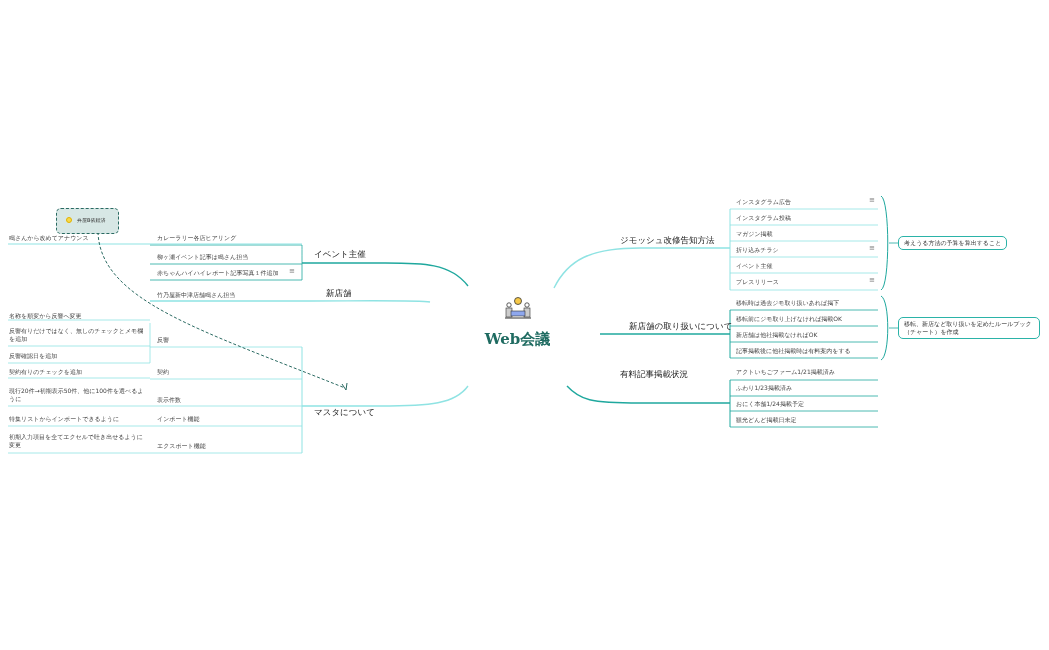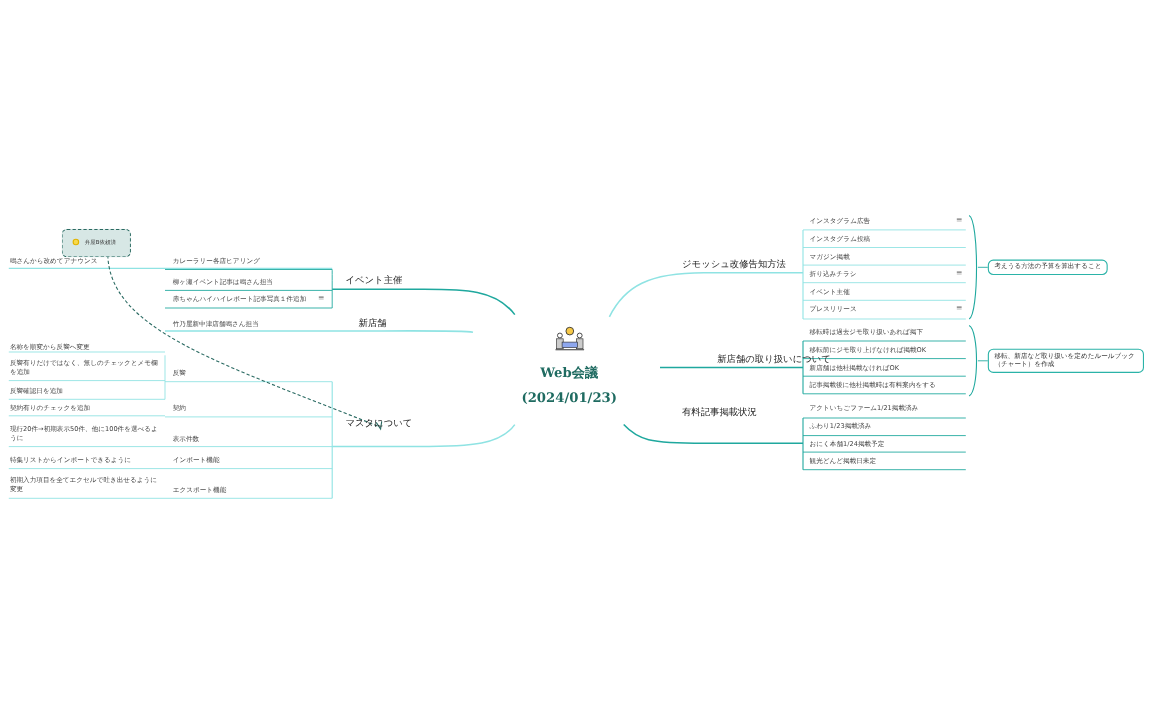--- a/index.html
+++ b/index.html
@@ -3,21 +3,21 @@
 <meta charset="utf-8">
 <style>
   html, body { margin:0; padding:0; background:#ffffff; }
   body { width:1049px; height:650px; position:relative; overflow:hidden;
          font-family:"DejaVu Sans", "Liberation Sans", sans-serif; color:#333; }
   #lines { position:absolute; left:0; top:0; width:1049px; height:650px; pointer-events:none; }
   .t { position:absolute; white-space:nowrap; font-size:6px; color:#444; line-height:8px; }
   .t.wrap { white-space:normal; }
   .branch { position:absolute; font-size:8.5px; color:#222; white-space:nowrap;font-family:Liberation Serif, serif; }
   .central { position:absolute; left:455px; top:296px; width:125px; text-align:center; }
-  .central .ttl { font-family:"DejaVu Serif", serif; font-weight:bold; color:#1f6b61; font-size:12px; line-height:22px; }
+  .central .ttl { font-family:"DejaVu Serif", serif; font-weight:bold; color:#1f6b61; font-size:15px; line-height:22px; }
   .noteicon { position:absolute; font-size:7px; color:#777; }
   .callout { position:absolute; border:1.2px solid #2bb3a8; border-radius:5px; background:#fff;
              font-size:6px; color:#333; padding:2px 5px; line-height:8px; }
   .floating { position:absolute; left:56px; top:208px; width:61px; height:24px; border:1.3px dashed #2a6a62;
               border-radius:5px; background:#d7e7e5; font-size:5px; color:#333; }
   .floating .dot { position:absolute; left:9px; top:8px; width:6px; height:6px; border-radius:50%;
                    background:#f7d94c; border:1px solid #e2b300; box-sizing:border-box; }
   .floating .lbl { position:absolute; left:20px; top:8px; }
 </style>
 </head>
@@ -63,39 +63,38 @@
   <svg width="30" height="24" viewBox="0 0 30 24" style="display:block;margin:0 auto 8px;">
     <circle cx="15" cy="5" r="3.5" fill="#f7c948" stroke="#333" stroke-width="0.8"></circle>
     <circle cx="6" cy="9" r="2.2" fill="#fff" stroke="#333" stroke-width="0.8"></circle>
     <circle cx="24" cy="9" r="2.2" fill="#fff" stroke="#333" stroke-width="0.8"></circle>
     <rect x="3" y="12" width="6" height="9" fill="#ccc" stroke="#333" stroke-width="0.6"></rect>
     <rect x="21" y="12" width="6" height="9" fill="#ccc" stroke="#333" stroke-width="0.6"></rect>
     <rect x="8" y="15" width="14" height="5" fill="#8ea7ee" stroke="#333" stroke-width="0.6"></rect>
     <line x1="2" y1="22" x2="28" y2="22" stroke="#333" stroke-width="1"></line>
   </svg>
   <div class="ttl">Web会議</div>
-  <div class="ttl">(2024/01/23)</div>
 </div>
 
 <div class="floating">
   <span class="dot"></span>
   <span class="lbl">弁屋B依頼済</span>
 </div>
 
 <div class="branch" style="left:314px;top:249px;">イベント主催</div>
 <div class="t" style="left:157px;top:234px;">カレーラリー各店ヒアリング</div>
 <div class="t" style="left:9px;top:234px;">鳴さんから改めてアナウンス</div>
 <div class="t" style="left:157px;top:253px;">柳ヶ瀬イベント記事は鳴さん担当</div>
 <div class="t" style="left:157px;top:269px;">赤ちゃんハイハイレポート記事写真１件追加</div>
 <div class="noteicon" style="left:289px;top:267px;">≡</div>
 
 <div class="branch" style="left:326px;top:288px;">新店舗</div>
 <div class="t" style="left:157px;top:291px;">竹乃屋新中津店舗鳴さん担当</div>
 
-<div class="branch" style="left:314px;top:379px;">マスタについて</div>
+<div class="branch" style="left:314px;top:407px;">マスタについて</div>
 <div class="t" style="left:157px;top:336px;">反響</div>
 <div class="t" style="left:9px;top:312px;">名称を順変から反響へ変更</div>
 <div class="t wrap" style="left:9px;top:327px;width:138px;">反響有りだけではなく、無しのチェックとメモ欄を追加</div>
 <div class="t" style="left:9px;top:352px;">反響確認日を追加</div>
 <div class="t" style="left:157px;top:368px;">契約</div>
 <div class="t" style="left:9px;top:368px;">契約有りのチェックを追加</div>
 <div class="t" style="left:157px;top:396px;">表示件数</div>
 <div class="t wrap" style="left:9px;top:387px;width:138px;">現行20件→初期表示50件、他に100件を選べるように</div>
 <div class="t" style="left:157px;top:415px;">インポート機能</div>
 <div class="t" style="left:9px;top:415px;">特集リストからインポートできるように</div>
@@ -107,21 +106,21 @@
 <div class="noteicon" style="left:869px;top:196px;">≡</div>
 <div class="t" style="left:736px;top:214px;">インスタグラム投稿</div>
 <div class="t" style="left:736px;top:230px;">マガジン掲載</div>
 <div class="t" style="left:736px;top:246px;">折り込みチラシ</div>
 <div class="noteicon" style="left:869px;top:244px;">≡</div>
 <div class="t" style="left:736px;top:262px;">イベント主催</div>
 <div class="t" style="left:736px;top:278px;">プレスリリース</div>
 <div class="noteicon" style="left:869px;top:276px;">≡</div>
 <div class="callout" style="left:898px;top:236px;">考えうる方法の予算を算出すること</div>
 
-<div class="branch" style="left:652px;top:321px;">新店舗の取り扱いについて</div>
+<div class="branch" style="left:629px;top:321px;">新店舗の取り扱いについて</div>
 <div class="t" style="left:736px;top:299px;">移転時は過去ジモ取り扱いあれば掲下</div>
 <div class="t" style="left:736px;top:315px;">移転前にジモ取り上げなければ掲載OK</div>
 <div class="t" style="left:736px;top:331px;">新店舗は他社掲載なければOK</div>
 <div class="t" style="left:736px;top:347px;">記事掲載後に他社掲載時は有料案内をする</div>
 <div class="callout" style="left:898px;top:317px;width:130px;white-space:normal;">移転、新店など取り扱いを定めたルールブック（チャート）を作成</div>
 
 <div class="branch" style="left:620px;top:369px;">有料記事掲載状況</div>
 <div class="t" style="left:736px;top:368px;">アクトいちごファーム1/21掲載済み</div>
 <div class="t" style="left:736px;top:384px;">ふわり1/23掲載済み</div>
 <div class="t" style="left:736px;top:400px;">おにく本舗1/24掲載予定</div>

